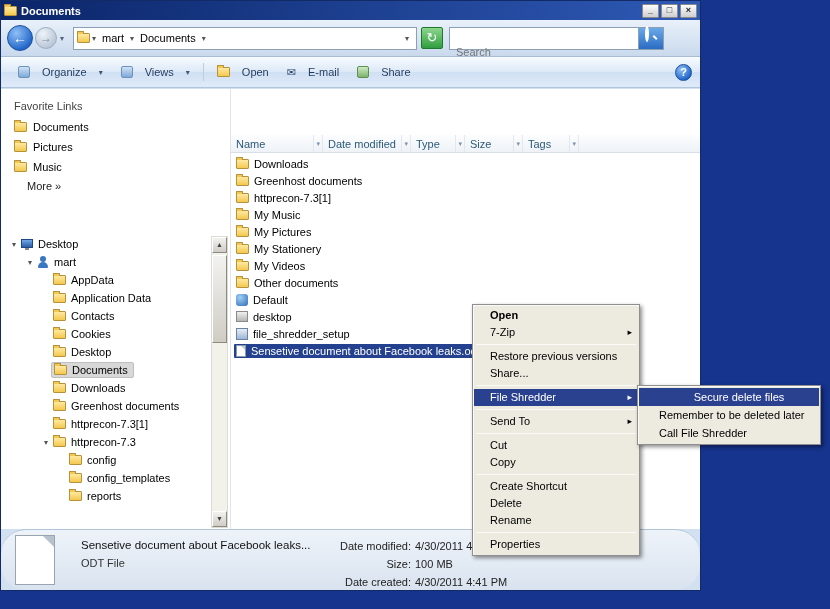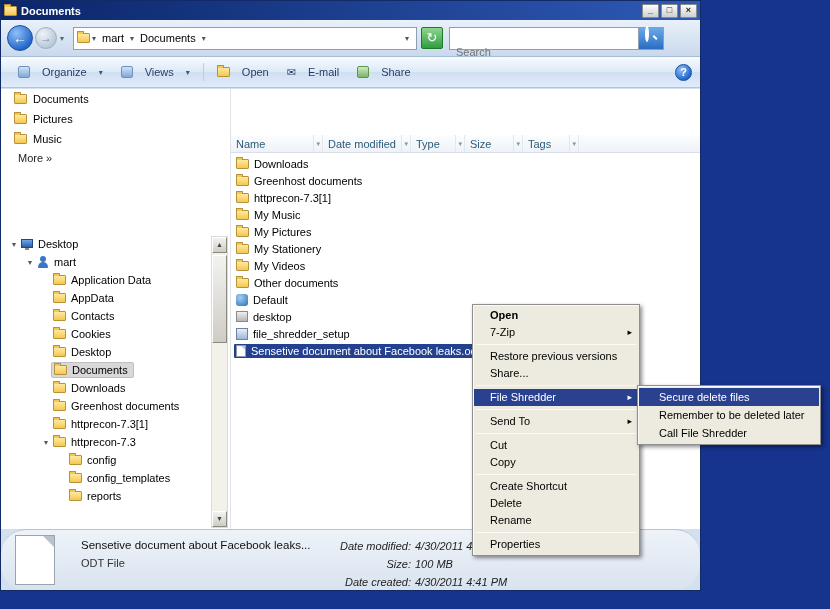--- a/index.html
+++ b/index.html
@@ -37,21 +37,21 @@
   .tb-ico.green { background:linear-gradient(#cdebc2,#7cb36b); border-color:#5e9150; }
   .tb-sep { width:1px; height:18px; background:#bccde0; margin:0 4px; }
   .help-btn { margin-left:auto; width:17px; height:17px; border-radius:50%; background:radial-gradient(circle at 35% 30%,#8fc0f7,#1f64c8 75%); border:1px solid #1a4e9e; color:#fff; font-weight:bold; font-size:11px; line-height:15px; text-align:center; }
 
   
   .content { position:absolute; top:88px; left:0; right:0; height:440px; display:flex; background:#fff; }
 
   .sidebar { width:230px; position:relative; background:#fff; border-right:1px solid #dfe4ea; overflow:hidden; flex:none; }
   .fav-title { padding:11px 0 5px 13px; color:#444; }
   .fav-item { height:20px; display:flex; align-items:center; gap:6px; padding-left:13px; }
-  .more-row { height:18px; display:flex; align-items:center; padding-left:17px; color:#222; }
+  .more-row { height:18px; display:flex; align-items:center; padding-left:26px; color:#222; }
   .folders-header { margin-top:12px; height:19px; background:linear-gradient(#fbfbfb,#e9e9e9); border-top:1px solid #e3e3e3; border-bottom:1px solid #e0e0e0; display:flex; align-items:center; justify-content:space-between; padding:0 10px 0 13px; }
   .fold-chev { color:#666; font-size:9px; }
   .tree { position:absolute; left:0; right:20px; top:146px; bottom:0; overflow:hidden; }
   .tree-row { height:18px; display:flex; align-items:center; }
   .tw { width:10px; font-size:8px; color:#555; text-align:center; flex:none; }
   .lvl0 { padding-left:8px; } .lvl1 { padding-left:24px; } .lvl2 { padding-left:40px; } .lvl3 { padding-left:56px; }
   .rowbody { display:flex; align-items:center; gap:5px; padding:1px 5px 1px 2px; white-space:nowrap; }
   .rowbody.sel { background:#d8d8d8; border:1px solid #bfbfbf; border-radius:2px; }
 
   
@@ -83,36 +83,36 @@
   .icon-user { width:12px; height:12px; position:relative; flex:none; }
   .icon-user::before { content:""; position:absolute; left:3px; top:0; width:6px; height:6px; border-radius:50%; background:#3b76c4; }
   .icon-user::after { content:""; position:absolute; left:1px; top:6px; width:10px; height:6px; border-radius:5px 5px 1px 1px; background:#3b76c4; }
 
   
   .details { position:absolute; left:0; right:0; bottom:0; height:61px; background:linear-gradient(#eef3f9,#d9e3ef); border-top:1px solid #b0c4da;border-radius:25px; }
   .bigicon { position:absolute; left:14px; top:5px; width:40px; height:50px; background:#fff; border:1px solid #9aa4ae; }
   .bigicon::before { content:""; position:absolute; right:0; top:0; border-style:solid; border-width:0 11px 11px 0; border-color:#dde4ea #b8c2cc transparent transparent; }
   .d-title { position:absolute; left:80px; top:9px; width:248px; color:#111; font-size:11.5px; white-space:nowrap; overflow:hidden; }
   .d-type { position:absolute; left:80px; top:27px; color:#333; }
-  .d-meta { position:absolute; left:318px; top:7px;font-style:italic; }
+  .d-meta { position:absolute; left:318px; top:7px; }
   .d-row { height:18px; display:flex; align-items:center; }
   .d-label { width:92px; text-align:right; color:#222; }
   .d-value { margin-left:4px; color:#222; }
 
   
   .menu { position:absolute; background:#edeae0; border:1px solid #8f8f8f; box-shadow:inset 1px 1px 0 #fbfaf6, 2px 2px 4px rgba(0,0,0,.45); padding:2px 1px; z-index:50; }
   .ctx { left:472px; top:304px; width:168px; }
   .mi { height:17px; line-height:17px; padding-left:16px; position:relative; white-space:nowrap; }
   .mi.bold { font-weight:bold; }
   .mi .sub-arrow { position:absolute; right:6px; top:0; font-size:9px; }
   .mi.hl { background:#2a4190; color:#fff; }
   .sep { height:1px; background:#b9b6a8; border-bottom:1px solid #fbfaf6; margin:3px 2px; }
   .submenu { left:637px; top:385px; width:184px; z-index:60; }
   .smi { height:18px; line-height:18px; padding-left:20px; white-space:nowrap; }
-  .smi.hl { background:#2a4190; color:#fff; }
+  .smi.hl { background:#2a4190; color:#fff;text-align:center; }
 
   .lbl { white-space:nowrap; }
 </style>
 </head>
 <body>
 
 <div class="window">
 
   <div class="titlebar">
     <span class="icon-folder"></span>
@@ -165,20 +165,21 @@
     <div class="tb-btn">
       <span class="tb-ico green"></span>
       <span>Share</span>
     </div>
     <span class="help-btn">?</span>
   </div>
 
   <div class="content">
 
     <div class="sidebar">
+      <div class="fav-title">Favorite Links</div>
       <div class="fav-item">
         <span class="icon-folder"></span>
         <span class="lbl">Documents</span>
       </div>
       <div class="fav-item">
         <span class="icon-folder"></span>
         <span class="lbl">Pictures</span>
       </div>
       <div class="fav-item">
         <span class="icon-folder"></span>
@@ -199,28 +200,28 @@
           <span class="tw">▾</span>
           <span class="rowbody">
               <span class="icon-user"></span>
               <span class="lbl">mart</span>
             </span>
         </div>
         <div class="tree-row lvl2">
           <span class="tw"></span>
           <span class="rowbody">
               <span class="icon-folder"></span>
+              <span class="lbl">AppData</span>
+            </span>
+        </div>
+        <div class="tree-row lvl2">
+          <span class="tw"></span>
+          <span class="rowbody">
+              <span class="icon-folder"></span>
               <span class="lbl">Application Data</span>
-            </span>
-        </div>
-        <div class="tree-row lvl2">
-          <span class="tw"></span>
-          <span class="rowbody">
-              <span class="icon-folder"></span>
-              <span class="lbl">AppData</span>
             </span>
         </div>
         <div class="tree-row lvl2">
           <span class="tw"></span>
           <span class="rowbody">
               <span class="icon-folder"></span>
               <span class="lbl">Contacts</span>
             </span>
         </div>
         <div class="tree-row lvl2">

